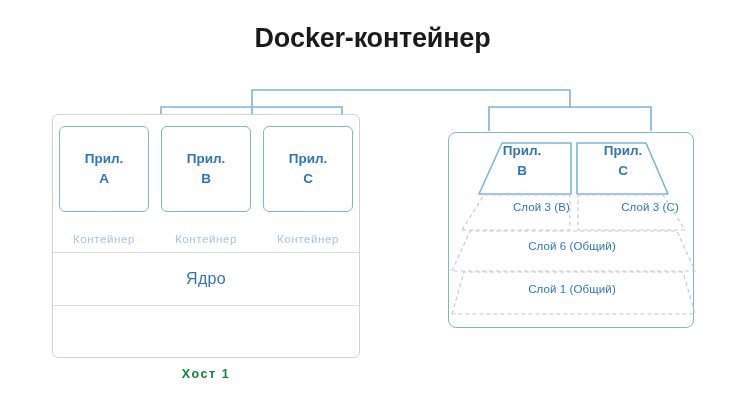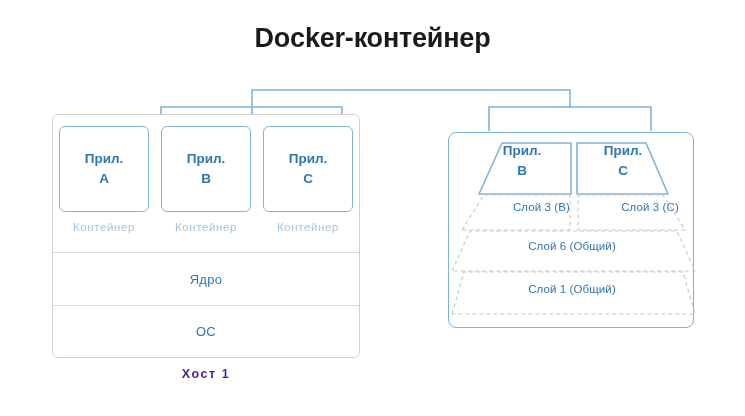--- a/index.html
+++ b/index.html
@@ -89,21 +89,21 @@
     justify-content: center;
     align-items: center;
     color: #2f76b4;
     font-size: 13.5px;
     font-weight: bold;
     line-height: 1.45;
     background: #ffffff;
   }
 
   .container-label {
-    margin-top: 9px;
+    margin-top: 21px;
     font-size: 11.5px;
     color: #a6c5dd;
     letter-spacing: 0.6px;
   }
 
   .host-divider {
     position: absolute;
     left: 0;
     width: 100%;
     height: 1px;
@@ -113,36 +113,36 @@
   .host-divider.d2 { top: 190px; }
 
   .host-row {
     position: absolute;
     left: 0;
     width: 100%;
     display: flex;
     justify-content: center;
     align-items: center;
     color: #2f76b4;
-    font-size: 13px;
+    font-size: 16px;
     letter-spacing: 0.3px;
     text-align: right;
   }
   .host-row.kernel { top: 138px; height: 52px; }
   .host-row.os     { top: 191px; height: 51px; }
 
   .host-caption {
     position: absolute;
     left: 52px;
     top: 367px;
     width: 308px;
     text-align: center;
     font-size: 12.5px;
     font-weight: bold;
-    color: #4c1d95;
+    color: #15803d;
     letter-spacing: 1.6px;
   }
 
   
   .docker-panel {
     position: absolute;
     left: 448px;
     top: 132px;
     width: 246px;
     height: 196px;
@@ -228,21 +228,20 @@
           <span>C</span>
         </div>
         <div class="container-label">Контейнер</div>
       </div>
     </div>
 
     <div class="host-divider d1"></div>
     <div class="host-row kernel">Ядро</div>
 
     <div class="host-divider d2"></div>
-    <div class="host-row os">ОС</div>
   </div>
 
   <div class="host-caption">Хост 1</div>
 
   <div class="docker-panel"></div>
 
   <svg class="docker-svg" viewBox="0 0 256 206" width="256" height="206">
 
     <path d="M 35 66 L 58 15 L 127 15 L 127 66 Z" fill="#ffffff" stroke="#7fb4d9" stroke-width="1.6" stroke-linejoin="round"></path>
 

